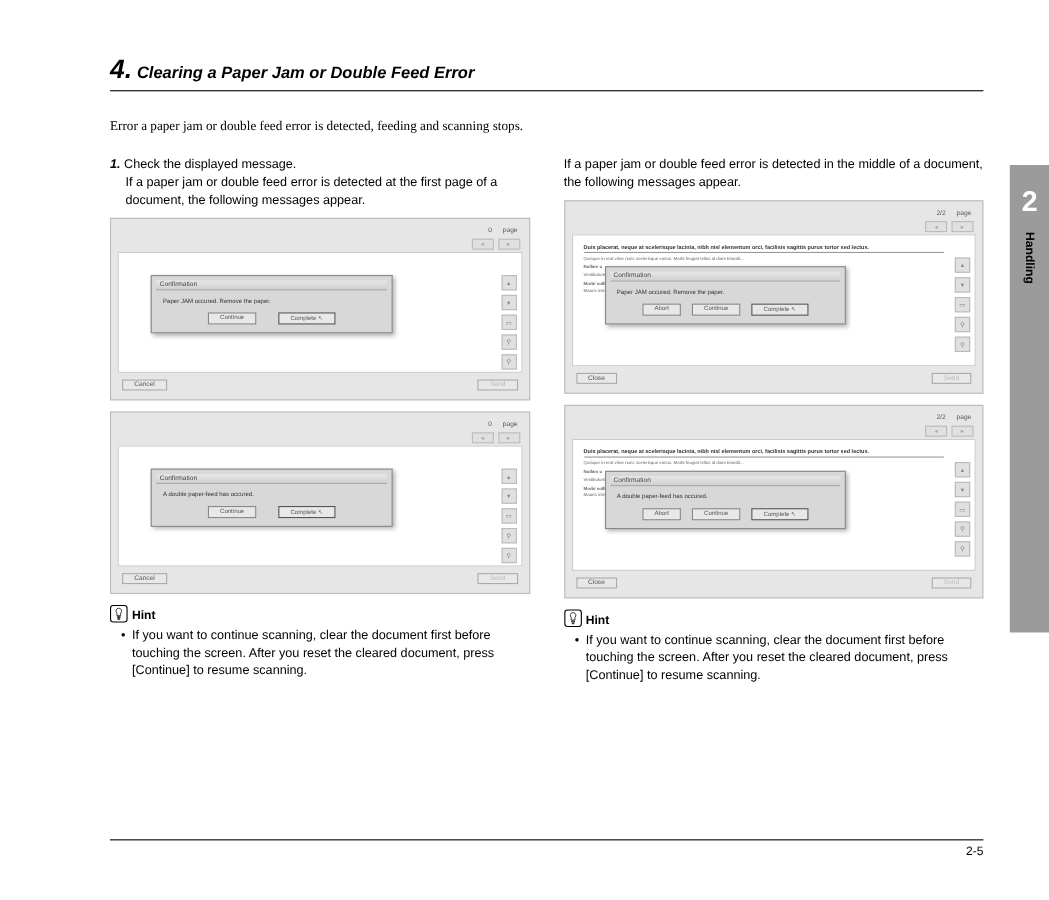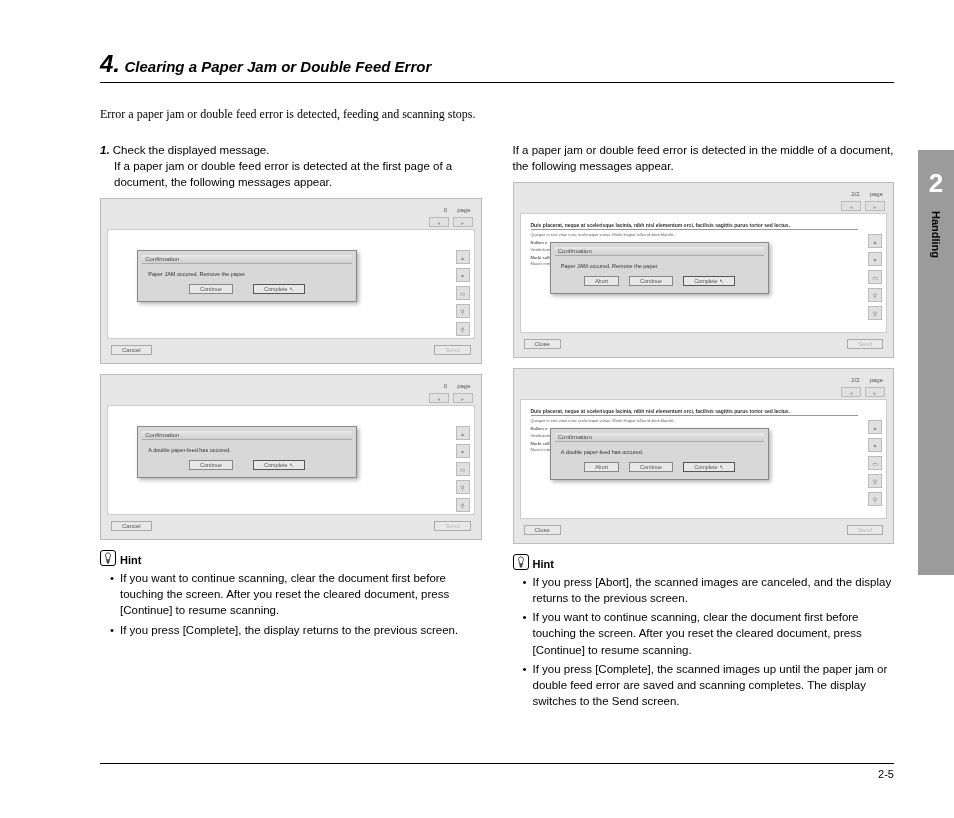--- a/index.html
+++ b/index.html
@@ -322,21 +322,20 @@
     <div class="hint-head">
       <span class="hint-icon">
         <svg viewBox="0 0 10 14">
             <path d="M5 1a3 3 0 0 0-2 5.2V9h4V6.2A3 3 0 0 0 5 1zM3.5 10h3v1h-3zm.5 2h2v1h-2z" fill="none" stroke="#000" stroke-width="0.8"></path>
           </svg>
       </span>
       <span class="hint-label">Hint</span>
     </div>
     <ul class="bullets">
       <li>If you want to continue scanning, clear the document first before touching the screen. After you reset the cleared document, press [Continue] to resume scanning.</li>
-      <li>If you press [Complete], the display returns to the previous screen.</li>
     </ul>
   </div>
 
   <div class="col">
     <p class="para">If a paper jam or double feed error is detected in the middle of a document, the following messages appear.</p>
 
     <div class="ss">
       <div class="ss-header">
         <span>2/2</span>
         <span>page</span>
@@ -420,23 +419,21 @@
 
     <div class="hint-head">
       <span class="hint-icon">
         <svg viewBox="0 0 10 14">
             <path d="M5 1a3 3 0 0 0-2 5.2V9h4V6.2A3 3 0 0 0 5 1zM3.5 10h3v1h-3zm.5 2h2v1h-2z" fill="none" stroke="#000" stroke-width="0.8"></path>
           </svg>
       </span>
       <span class="hint-label">Hint</span>
     </div>
     <ul class="bullets">
-      <li>If you press [Abort], the scanned images are canceled, and the display returns to the previous screen.</li>
       <li>If you want to continue scanning, clear the document first before touching the screen. After you reset the cleared document, press [Continue] to resume scanning.</li>
-      <li>If you press [Complete], the scanned images up until the paper jam or double feed error are saved and scanning completes. The display switches to the Send screen.</li>
     </ul>
   </div>
 </div>
 
 <div class="side-tab">
   <div class="big2">2</div>
   <div class="vtext">Handling</div>
 </div>
 
 <div class="footer">

